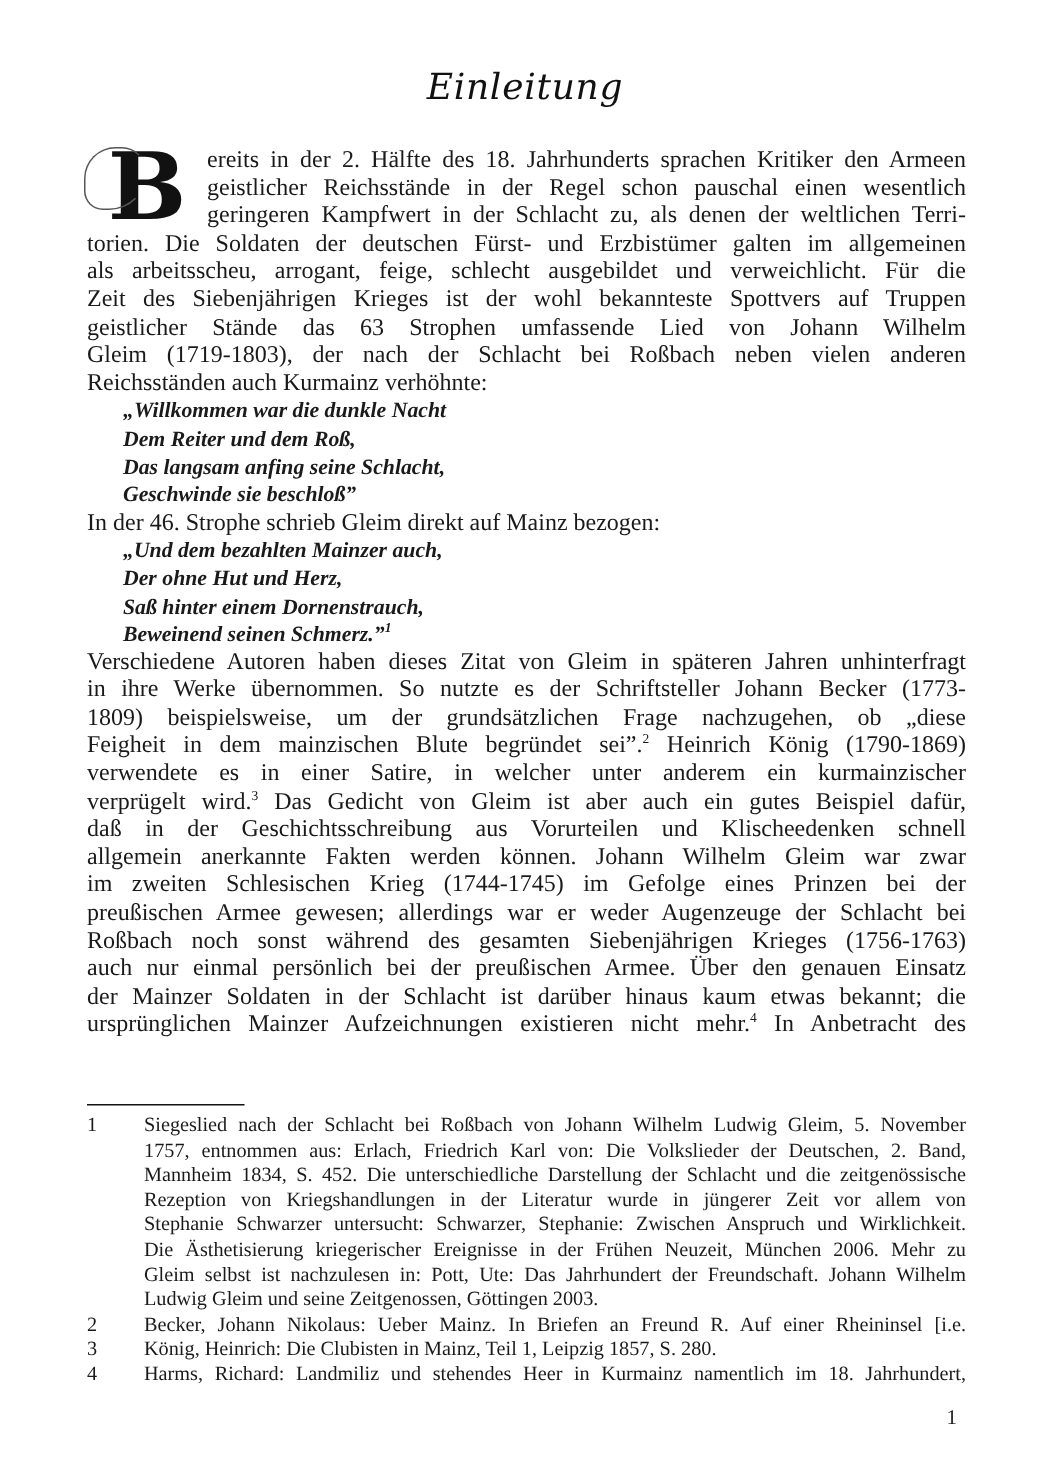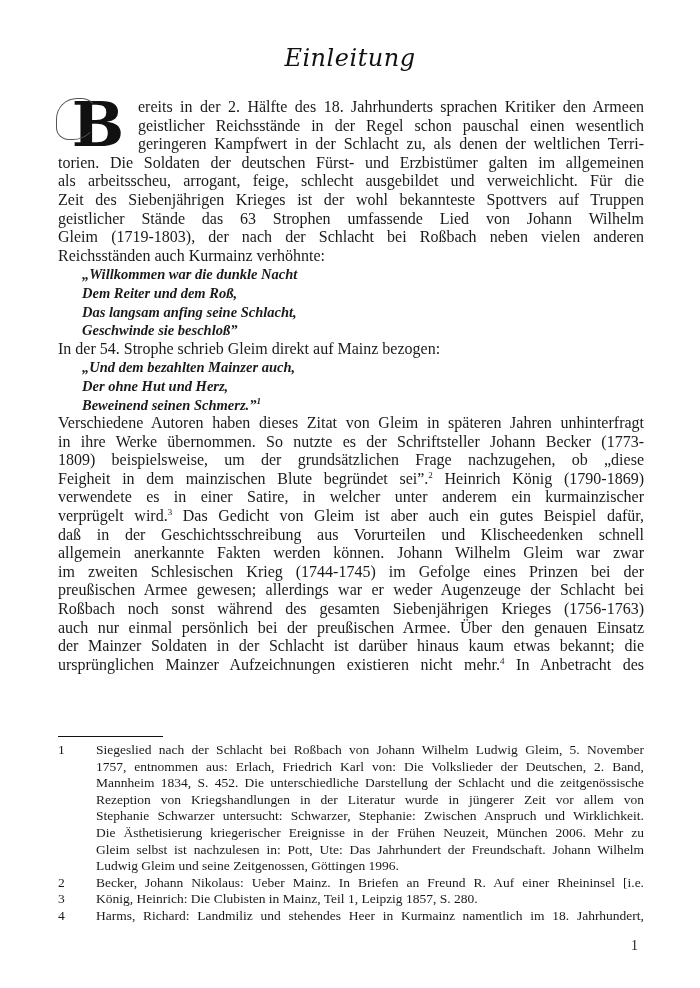--- a/index.html
+++ b/index.html
@@ -67,24 +67,25 @@
         <div class="line">geistlicher Stände das 63 Strophen umfassende Lied von Johann Wilhelm</div>
         <div class="line">Gleim (1719-1803), der nach der Schlacht bei Roßbach neben vielen anderen</div>
         <div class="line last">Reichsständen auch Kurmainz verhöhnte:</div>
       </div>
     <div id="v1">
         <div class="verse">„Willkommen war die dunkle Nacht</div>
         <div class="verse">Dem Reiter und dem Roß,</div>
         <div class="verse">Das langsam anfing seine Schlacht,</div>
         <div class="verse">Geschwinde sie beschloß”</div>
       </div>
-    <div class="line last">In der 54. Strophe schrieb Gleim direkt auf Mainz bezogen:</div>
+    <div class="line last">In der 46. Strophe schrieb Gleim direkt auf Mainz bezogen:</div>
     <div id="v2">
         <div class="verse">„Und dem bezahlten Mainzer auch,</div>
         <div class="verse">Der ohne Hut und Herz,</div>
+        <div class="verse">Saß hinter einem Dornenstrauch,</div>
         <div class="verse">Beweinend seinen Schmerz.”<sup>1</sup></div>
       </div>
     <div id="p2">
         <div class="line">Verschiedene Autoren haben dieses Zitat von Gleim in späteren Jahren unhinterfragt</div>
         <div class="line">in ihre Werke übernommen. So nutzte es der Schriftsteller Johann Becker (1773-</div>
         <div class="line">1809) beispielsweise, um der grundsätzlichen Frage nachzugehen, ob „diese</div>
         <div class="line">Feigheit in dem mainzischen Blute begründet sei”.<sup>2</sup> Heinrich König (1790-1869)</div>
         <div class="line">verwendete es in einer Satire, in welcher unter anderem ein kurmainzischer</div>
         <div class="line">verprügelt wird.<sup>3</sup> Das Gedicht von Gleim ist aber auch ein gutes Beispiel dafür,</div>
         <div class="line">daß in der Geschichtsschreibung aus Vorurteilen und Klischeedenken schnell</div>
@@ -103,21 +104,21 @@
       <div class="fn">
         <div class="fn-num">1</div>
         <div class="fn-text">
           <span class="fn-line">Siegeslied nach der Schlacht bei Roßbach von Johann Wilhelm Ludwig Gleim, 5. November</span>
           <span class="fn-line">1757, entnommen aus: Erlach, Friedrich Karl von: Die Volkslieder der Deutschen, 2. Band,</span>
           <span class="fn-line">Mannheim 1834, S. 452. Die unterschiedliche Darstellung der Schlacht und die zeitgenössische</span>
           <span class="fn-line">Rezeption von Kriegshandlungen in der Literatur wurde in jüngerer Zeit vor allem von</span>
           <span class="fn-line">Stephanie Schwarzer untersucht: Schwarzer, Stephanie: Zwischen Anspruch und Wirklichkeit.</span>
           <span class="fn-line">Die Ästhetisierung kriegerischer Ereignisse in der Frühen Neuzeit, München 2006. Mehr zu</span>
           <span class="fn-line">Gleim selbst ist nachzulesen in: Pott, Ute: Das Jahrhundert der Freundschaft. Johann Wilhelm</span>
-          <span class="fn-line last">Ludwig Gleim und seine Zeitgenossen, Göttingen 1996.</span>
+          <span class="fn-line last">Ludwig Gleim und seine Zeitgenossen, Göttingen 2003.</span>
         </div>
       </div>
       <div class="fn">
         <div class="fn-num">2</div>
         <div class="fn-text">
           <span class="fn-line">Becker, Johann Nikolaus: Ueber Mainz. In Briefen an Freund R. Auf einer Rheininsel [i.e.</span>
         </div>
       </div>
       <div class="fn">
         <div class="fn-num">3</div>

